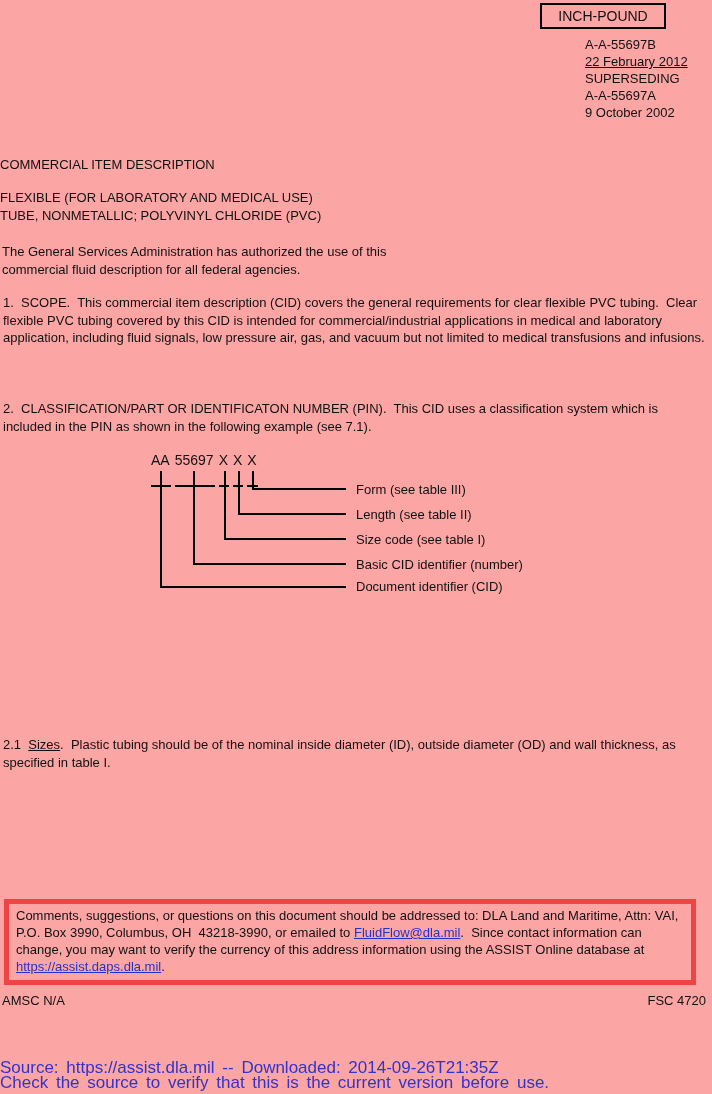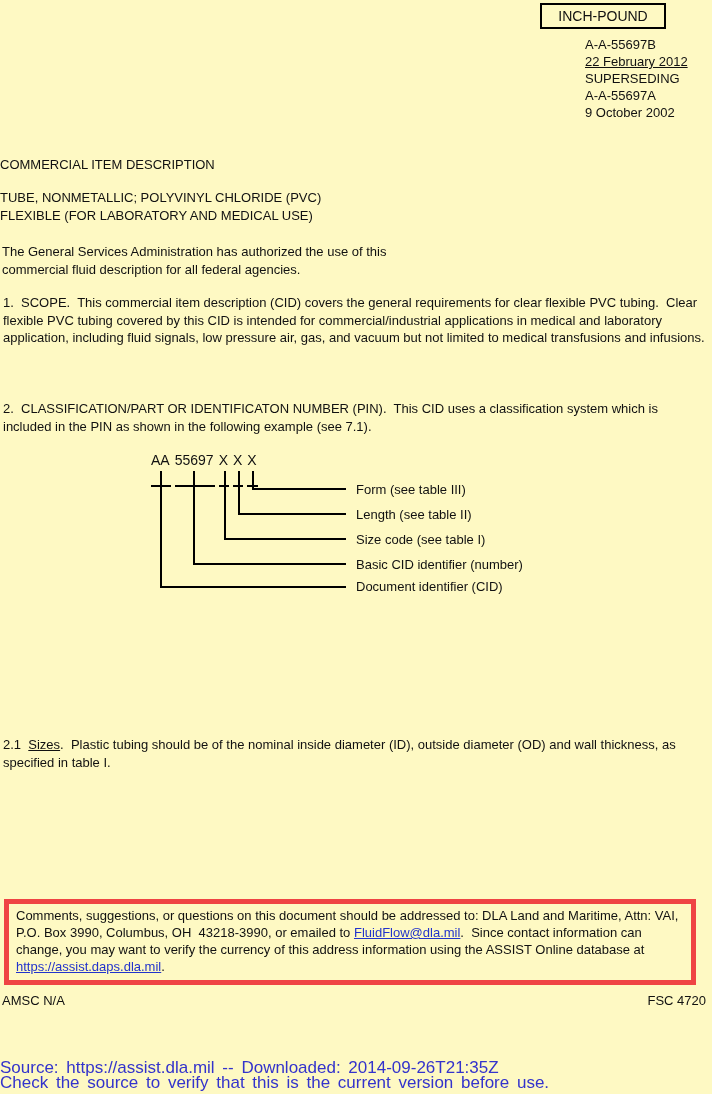--- a/index.html
+++ b/index.html
@@ -1,20 +1,20 @@
 <!DOCTYPE html>
 <html><head>
 <meta charset="utf-8">
 <style>
   html,body { margin:0; padding:0; background:#888; }
   .page {
     position:relative;
     width:712px; height:1094px;
     margin:0 auto;
-    background:#fef9c3;
+    background:#fca5a5;
     font-family:"Liberation Sans", sans-serif;
     color:#111111;
     font-size:13px;
     overflow:hidden;
   }
   .pre { white-space:pre-wrap; }
   .center { text-align:left; }
   .u { text-decoration:underline; }
 
   .stamp-box {
@@ -96,22 +96,22 @@
   <div class="doc-block">
     <div>A-A-55697B</div>
     <div class="u">22 February 2012</div>
     <div>SUPERSEDING</div>
     <div>A-A-55697A</div>
     <div>9 October 2002</div>
   </div>
 
   <div class="title-heading center">COMMERCIAL ITEM DESCRIPTION</div>
   <div class="subtitle center">
+    <div>FLEXIBLE (FOR LABORATORY AND MEDICAL USE)</div>
     <div>TUBE, NONMETALLIC; POLYVINYL CHLORIDE (PVC)</div>
-    <div>FLEXIBLE (FOR LABORATORY AND MEDICAL USE)</div>
   </div>
   <div class="gsa center">
     <div>The General Services Administration has authorized the use of this</div>
     <div>commercial fluid description for all federal agencies.</div>
   </div>
 
   <p class="body-para para-scope pre">1.  SCOPE.  This commercial item description (CID) covers the general requirements for clear flexible PVC tubing.  Clear flexible PVC tubing covered by this CID is intended for commercial/industrial applications in medical and laboratory application, including fluid signals, low pressure air, gas, and vacuum but not limited to medical transfusions and infusions.</p>
   <p class="body-para para-classification pre">2.  CLASSIFICATION/PART OR IDENTIFICATON NUMBER (PIN).  This CID uses a classification system which is included in the PIN as shown in the following example (see 7.1).</p>
 
   <div>

